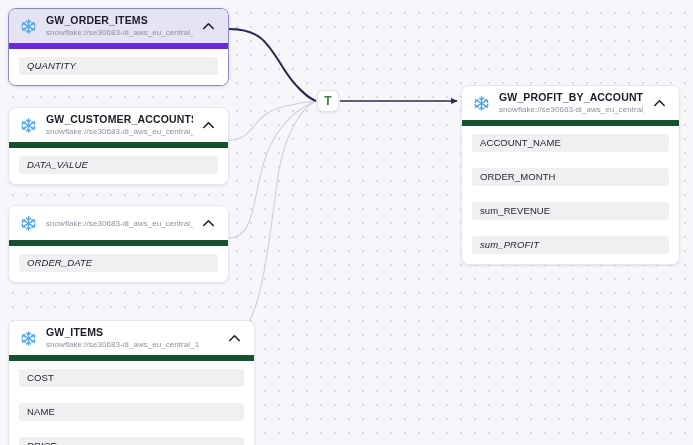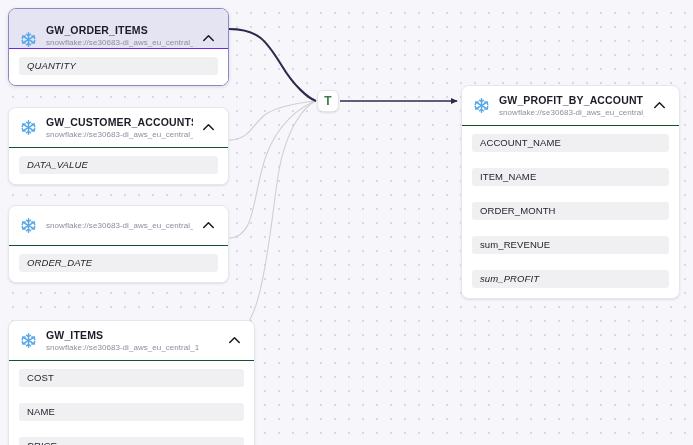--- a/index.html
+++ b/index.html
@@ -45,26 +45,25 @@
     box-shadow: 0 1px 4px rgba(60, 50, 120, 0.16);
   }
 
   .node-header {
     display: flex;
     align-items: center;
     box-sizing: border-box;
     height: 40px;
     padding: 0 10px 0 11px;
     background: #ffffff;
-    border-bottom: 1px solid #14532d;
+    border-bottom: 6px solid #14532d;
   }
   .node.selected .node-header {
     background: #e5e4f3;
-    border-bottom: 1px solid #6d28d9;
-    align-items: flex-end;
+    border-bottom: 6px solid #6d28d9;
   }
 
   .snow-icon {
     flex: 0 0 auto;
     width: 17px;
     height: 17px;
     margin-right: 9px;
     display: block;
   }
 
@@ -285,20 +284,19 @@
       <div class="header-text">
         <div class="node-title">GW_PROFIT_BY_ACCOUNT</div>
         <div class="node-subtitle">snowflake://se30683-di_aws_eu_central_1</div>
       </div>
       <svg class="chevron" viewBox="0 0 24 24" fill="none" stroke="#1c1c28" stroke-width="1.9" stroke-linecap="round" stroke-linejoin="round">
         <polyline points="6,14.5 12,8.5 18,14.5"></polyline>
       </svg>
     </div>
     <div class="node-body">
       <div class="field-row">ACCOUNT_NAME</div>
-      <div class="field-row">ITEM_NAME</div>
       <div class="field-row">ORDER_MONTH</div>
       <div class="field-row">sum_REVENUE</div>
       <div class="field-row">sum_PROFIT</div>
     </div>
   </div>
 
 </div>
 
 </body></html>

